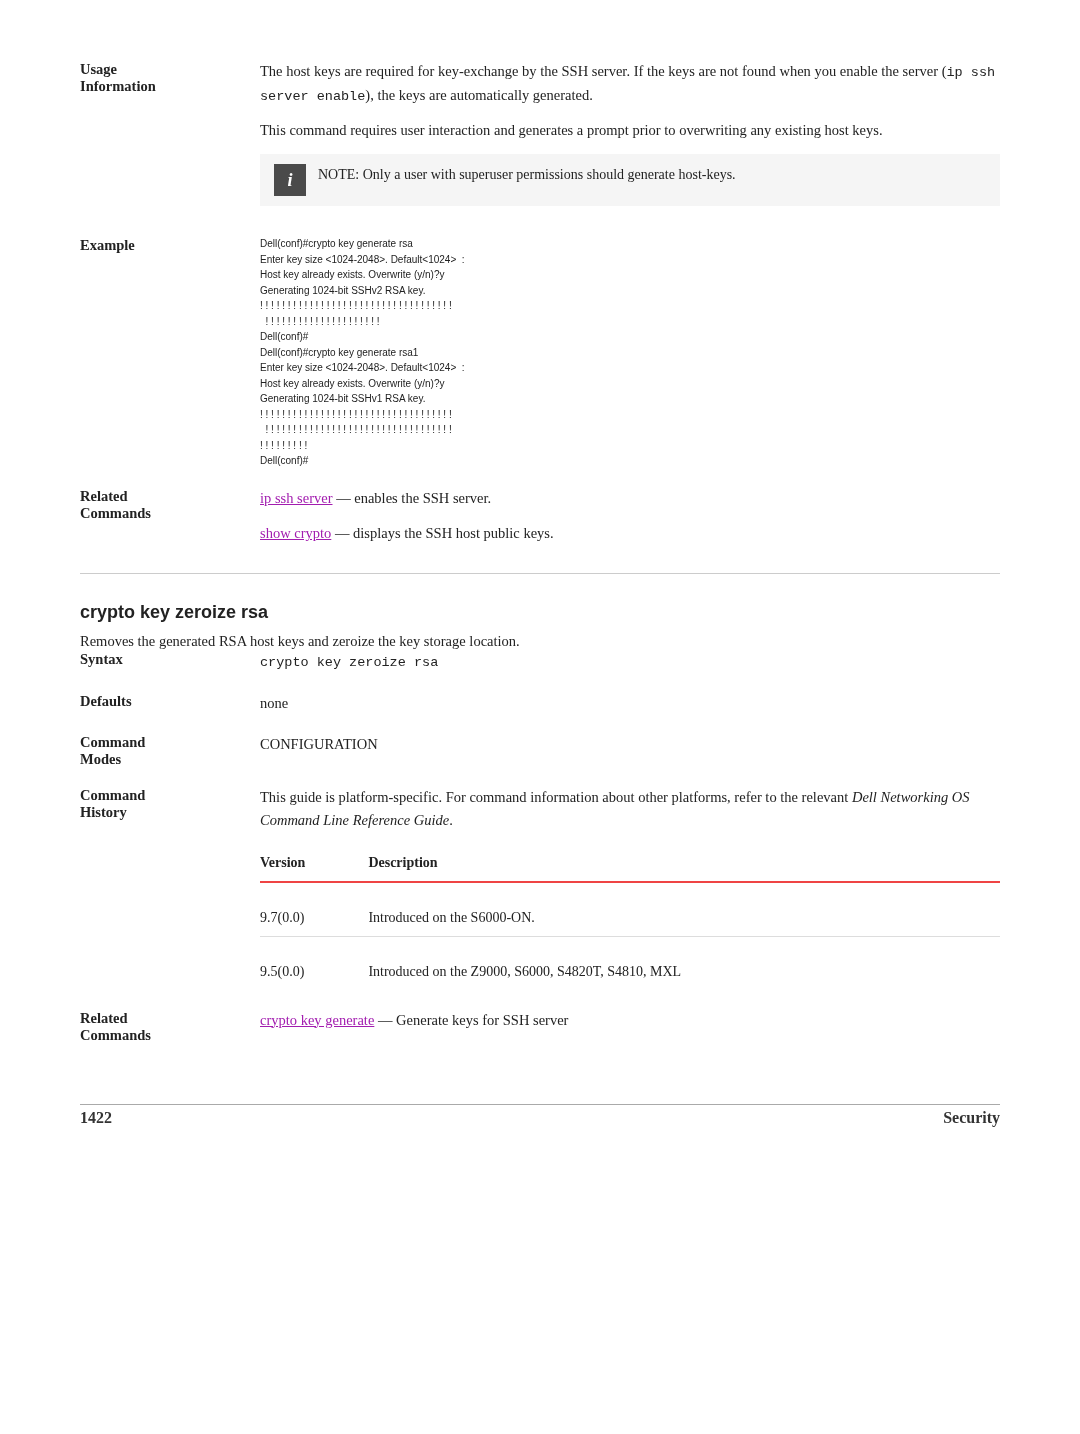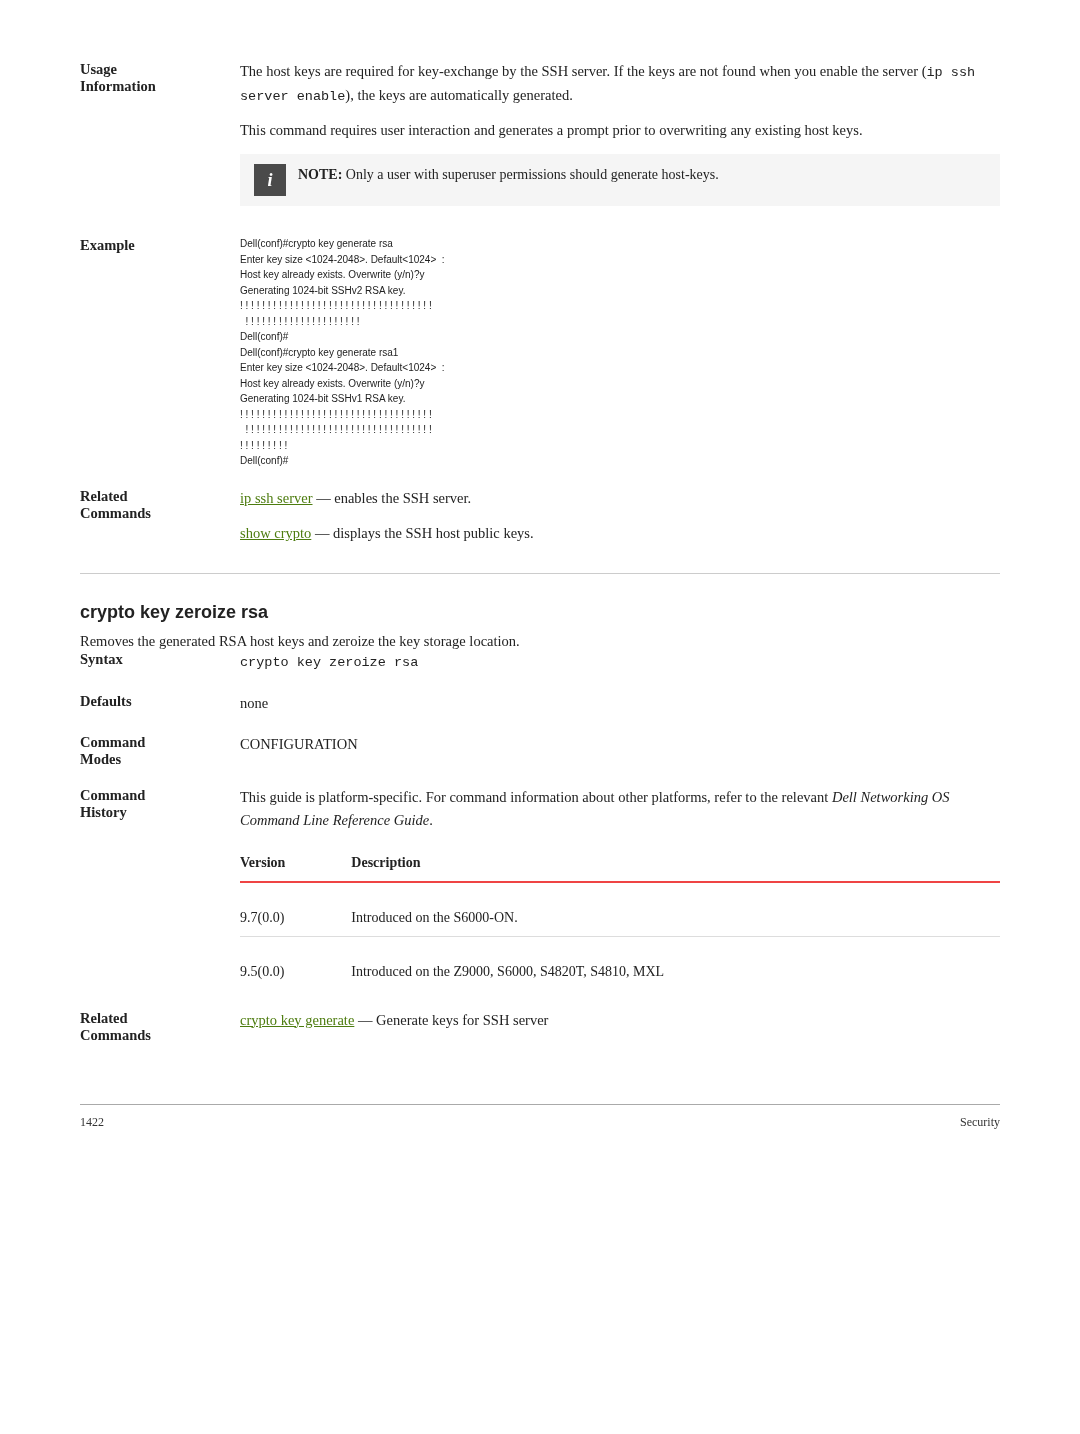--- a/index.html
+++ b/index.html
@@ -8,20 +8,21 @@
       font-family: Georgia, 'Times New Roman', serif;
       font-size: 15px;
       color: #222;
       padding: 60px 80px 60px 80px;
       max-width: 1080px;
       min-height: 1434px;
     }
     .section-row {
       display: flex;
       margin-bottom: 18px;
+      gap: 20px;
     }
     .label-col {
       min-width: 160px;
       font-weight: bold;
       font-size: 14.5px;
       padding-top: 1px;
       flex-shrink: 0;
     }
     .content-col {
       flex: 1;
@@ -59,31 +60,31 @@
       font-style: italic;
       font-weight: bold;
       font-size: 18px;
       font-family: Georgia, serif;
     }
     .note-text {
       font-size: 14px;
       line-height: 1.5;
     }
     .note-text strong {
-      font-weight: bold;
+      font-weight: normal;
       margin-top: 8px;
     }
     .example-block {
       font-family: Liberation Sans, sans-serif;
       font-size: 10px;
       line-height: 1.55;
       white-space: pre;
     }
     a {
-      color: #4d7c0f;
+      color: #a21caf;
       text-decoration: underline;
     }
     .divider {
       border: none;
       border-top: 1px solid #ccc;
       margin: 28px 0;
     }
     .section-title {
       font-weight: bold;
       font-size: 18px;
@@ -113,24 +114,25 @@
       border-bottom: 1px solid #ddd;
       vertical-align: top;
     }
     .version-table tr:last-child td {
       border-bottom: none;
     }
     .footer-row {
       display: flex;
       justify-content: space-between;
       border-top: 1px solid #aaa;
-      padding-top: 10px;
+      padding-top: 4px;
       margin-top: 60px;
-      font-size: 12px;
+      font-size: 16px;
       color: #333;
+      font-weight: bold;
     }
   </style>
 </head>
 <body>
 
 <div class="section-row">
   <div class="label-col">Usage<br>Information</div>
   <div class="content-col">
     <p>
       The host keys are required for key-exchange by the SSH server. If the keys are not

